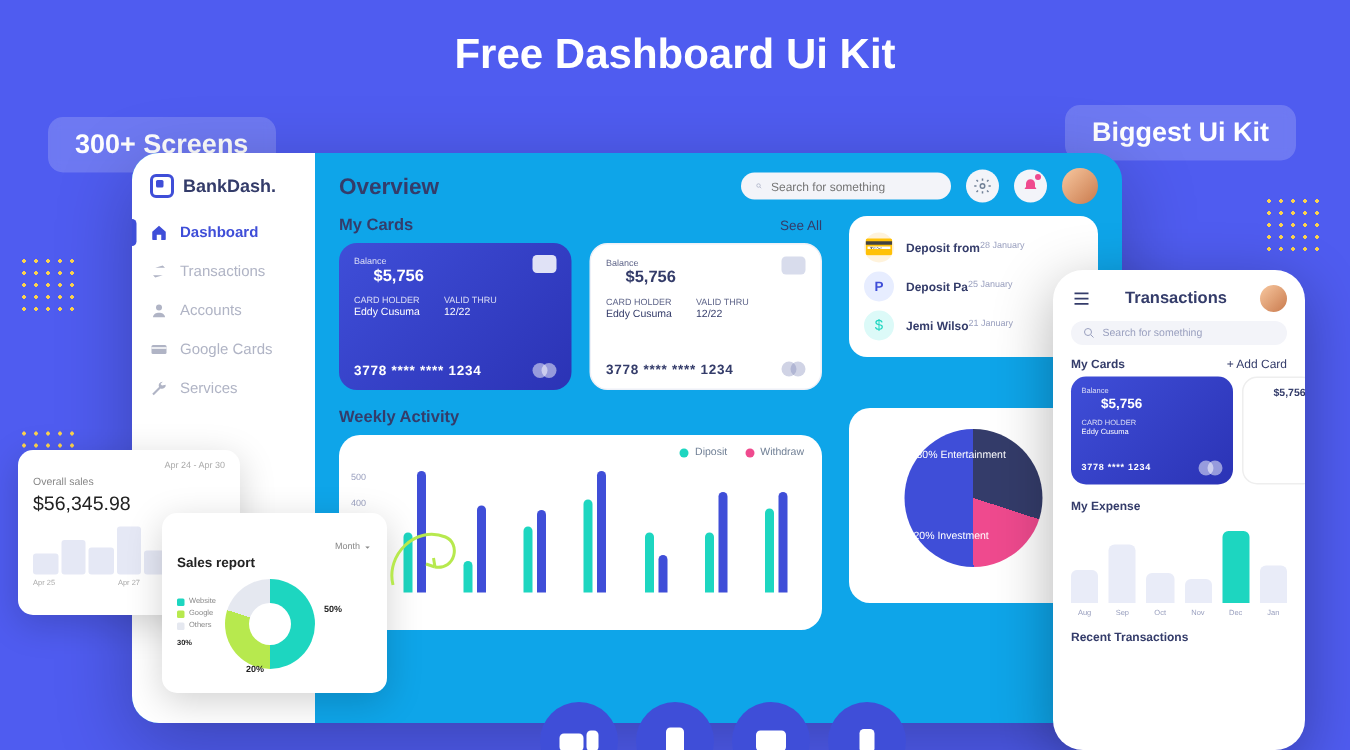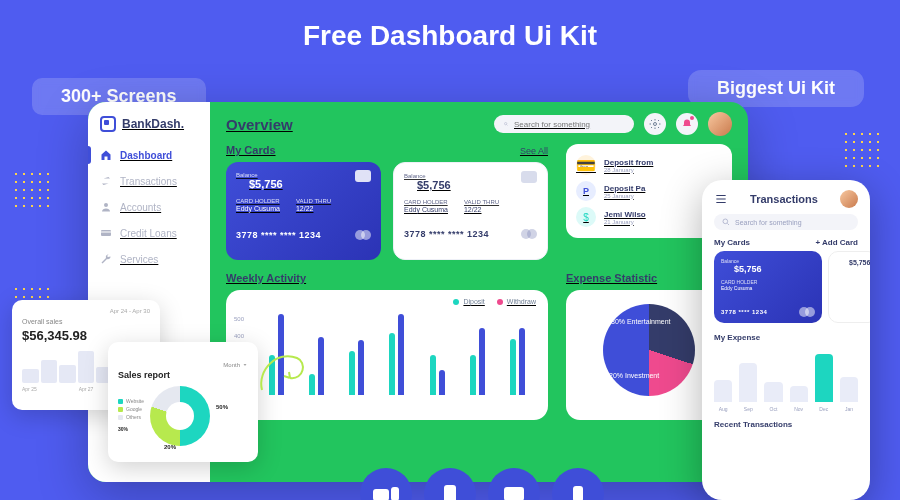--- a/index.html
+++ b/index.html
@@ -1,26 +1,26 @@
 <!DOCTYPE html>
 <html><head>
 <meta charset="utf-8">
 <style>
   * { box-sizing: border-box; margin: 0; padding: 0; font-family: -apple-system, BlinkMacSystemFont, 'Segoe UI', sans-serif; }
   body { width: 900px; height: 500px; background: #4f5cf0; position: relative; overflow: hidden; }
   .hero-title { position: absolute; top: 20px; left: 0; right: 0; text-align: center; color: #fff; font-size: 28px; font-weight: 800; }
-  .badge { position: absolute; background: rgba(255,255,255,0.18); color: #fff; border-radius: 10px; padding: 8px 29px; font-size: 18px; font-weight: 600; backdrop-filter: blur(4px); }
+  .badge { position: absolute; background: rgba(255,255,255,0.18); color: #fff; border-radius: 10px; padding: 8px 18px; font-size: 18px; font-weight: 600; backdrop-filter: blur(4px); }
   .badge-left { top: 78px; left: 32px; }
-  .badge-right { top: 70px; right: 36px; border-radius: 13px; }
+  .badge-right { top: 70px; right: 36px; }
   .dots { position: absolute; width: 40px; height: 40px; background-image: radial-gradient(#fcd34d 1.3px, transparent 1.3px); background-size: 8px 8px; }
   .dots1 { top: 170px; left: 12px; }
   .dots2 { top: 285px; left: 12px; }
   .dots3 { top: 130px; right: 18px; }
 
-  .dashboard { position: absolute; top: 102px; left: 88px; width: 660px; height: 380px; background: #22c55e; border-radius: 18px; box-shadow: 0 14px 50px rgba(0,0,0,0.25); display: flex; overflow: hidden; text-decoration: underline; }
+  .dashboard { position: absolute; top: 102px; left: 88px; width: 660px; height: 380px; background: #0ea5e9; border-radius: 18px; box-shadow: 0 14px 50px rgba(0,0,0,0.25); display: flex; overflow: hidden; }
   .sidebar { width: 132px; background: #fff; padding-top: 8px; }
   .logo { display: flex; align-items: center; padding: 6px 12px 10px; font-weight: 800; font-size: 12px; color: #343C6A; }
   .logo-icon { width: 16px; height: 16px; border: 2px solid #3f4ed8; border-radius: 4px; margin-right: 6px; position: relative; }
   .logo-icon::after { content:''; position:absolute; width:5px; height:5px; background:#3f4ed8; border-radius:1px; top:2px; left:2px; }
   .nav-item { display: flex; align-items: center; gap: 8px; padding: 7px 12px; font-size: 10px; color: #b0b4c5; cursor: pointer; position: relative; }
   .nav-item.active { color: #3f4ed8; font-weight: 600; }
   .nav-item.active::before { content:''; position:absolute; left:0; top:4px; bottom:4px; width:3px; background:#3f4ed8; border-radius:0 3px 3px 0; }
   .nav-icon { width: 12px; height: 12px; display:flex; align-items:center; justify-content:center; }
   .main { flex: 1; padding: 10px 16px; }
   .topbar { display: flex; align-items: center; gap: 10px; margin-bottom: 8px; }
@@ -37,32 +37,32 @@
   .see-all { font-size: 9px; color: #343C6A; cursor:pointer; }
   .cards-row { display:flex; gap: 12px; }
   .credit-card { width: 155px; height: 98px; border-radius: 12px; padding: 10px; position: relative; color: #fff; }
   .credit-card.dark { background: linear-gradient(135deg,#3f4ed8,#2b33b5); }
   .credit-card.light { background: #fff; color: #343C6A; border: 1px solid #eef0f7; }
   .card-label { font-size: 6px; opacity: 0.8; }
   .card-balance { font-size: 11px; font-weight: 700; margin-bottom: 8px; padding-left: 13px; }
   .card-row { display:flex; gap: 16px; }
   .card-col .card-label { margin-bottom:1px; }
   .card-col .card-val { font-size: 7px; font-weight: 500; }
-  .card-number { position:absolute; bottom:20px; left:10px; right:10px; font-size: 9px; font-weight:600; letter-spacing:0.5px; display:flex; justify-content:space-between; align-items:center; }
+  .card-number { position:absolute; bottom:8px; left:10px; right:10px; font-size: 9px; font-weight:600; letter-spacing:0.5px; display:flex; justify-content:space-between; align-items:center; }
   .mc { display:flex; }
   .mc span { width:10px; height:10px; border-radius:50%; background:rgba(255,255,255,0.5); }
   .credit-card.light .mc span { background:rgba(120,130,180,0.35); }
   .mc span:last-child { margin-left:-4px; }
   .chip { position:absolute; top:8px; right:10px; width:16px; height:12px; background: rgba(255,255,255,0.85); border-radius:3px; }
   .credit-card.light .chip { background: #d8dcec; }
   .recent { width: 166px; }
   .tx-list { background:#fff; border-radius:12px; padding:8px 10px; }
   .tx-item { display:flex; align-items:center; gap:8px; padding:3px 0; }
   .tx-icon { width:20px; height:20px; border-radius:50%; display:flex; align-items:center; justify-content:center; }
-  .tx-text { display:flex; flex-direction:column; }
+  .tx-text { display:flex; flex-direction:row; }
   .tx-title { font-size:8px; font-weight:600; color:#343C6A; }
   .tx-date { font-size:6px; color:#9aa0bf; }
   .weekly { margin-top: 12px; }
   .weekly-card { background:#fff; border-radius:14px; padding: 8px 12px 4px; height: 130px; position:relative; }
   .legend { display:flex; gap:12px; justify-content:flex-end; font-size:7px; color:#718096; }
   .legend span { display:flex; align-items:center; gap:4px; }
   .ldot { width:6px; height:6px; border-radius:50%; }
   .chart-area { display:flex; align-items:flex-end; height: 90px; gap: 3px; margin-left: 20px; }
   .ylabels { position:absolute; left:8px; top:26px; bottom:14px; display:flex; flex-direction:column; justify-content:space-between; font-size:6px; color:#9aa0bf;}
   .bar-group { display:flex; gap:3px; align-items:flex-end; flex:1; justify-content:center; }
@@ -83,41 +83,41 @@
   .dev-icon { display:flex; gap:2px; align-items:flex-end; }
   .dev-icon .sc { background:#fff; border-radius:3px; }
 
   
   .mobile { position:absolute; top:180px; right:30px; width:168px; height:320px; background:#fff; border-radius:20px; box-shadow: 0 10px 40px rgba(0,0,0,0.3); padding: 10px 12px; overflow:hidden; }
   .m-top { display:flex; align-items:center; justify-content:space-between; margin-bottom:6px; }
   .m-title { font-size:11px; font-weight:700; color:#343C6A; }
   .m-avatar { width:18px; height:18px; border-radius:50%; background: linear-gradient(135deg,#f8c8a0,#c97a4d); }
   .m-search { background:#f3f4f9; border-radius:10px; padding:4px 8px; font-size:7px; color:#9aa0bf; display:flex; gap:5px; align-items:center; margin-bottom:8px; }
   .m-sec-head { display:flex; justify-content:space-between; font-size:8px; color:#343C6A; font-weight:700; margin-bottom:4px; }
-  .m-addcard { font-weight:700; }
+  .m-addcard { font-weight:400; }
   .m-cards { display:flex; gap:6px; margin-bottom:10px; }
   .m-card { flex:0 0 108px; height:72px; border-radius:10px; padding:7px; position:relative; }
   .m-card.dark { background: linear-gradient(135deg,#3f4ed8,#2b33b5); color:#fff; }
   .m-card.light { background:#fff; border:1px solid #eee; color:#343C6A; flex:0 0 32px; }
   .m-card .card-label { font-size:5px; }
   .m-card .card-balance { font-size:9px; margin-bottom:5px; }
   .m-card .card-val { font-size:5px; }
   .m-card .card-number { font-size:6px; bottom:6px; left:7px; right:7px; }
   .m-chart { display:flex; align-items:flex-end; height:56px; gap:7px; margin-top:4px; }
   .m-bar { flex:1; background:#e9ecf8; border-radius:4px 4px 0 0; position:relative; }
   .m-bar.active { background:#1dd6c0; }
   .m-bar-label { position:absolute; bottom:-10px; font-size:5px; color:#9aa0bf; left:50%; transform:translateX(-50%); }
   .m-rt { font-size:8px; font-weight:700; color:#343C6A; margin-top:18px; }
 
   
   .float-card { position:absolute; background:#fff; border-radius:10px; box-shadow:0 6px 24px rgba(0,0,0,0.18); padding:8px 10px; }
   .fc1 { top:300px; left:12px; width:148px; height:110px; }
   .fc2 { top:342px; left:108px; width:150px; height:120px; }
   .fc-title { font-size:7px; color:#888; }
-  .fc-amount { font-size:13px; font-weight:700; color:#222; margin:3px 0 6px; }
+  .fc-amount { font-size:13px; font-weight:400; color:#222; margin:3px 0 6px; }
   .fc-date { font-size:6px; color:#aaa; text-align:right; margin-bottom:4px;}
   .spark { display:flex; align-items:flex-end; gap:2px; height:34px; }
   .sbar { flex:1; background:#e5e8f5; border-radius:2px; }
   .fc-xlabels { display:flex; justify-content:space-between; font-size:5px; color:#aaa; margin-top:3px;}
   .fc2-head { display:flex; justify-content:space-between; align-items:center; }
   .fc2-title { font-size:9px; font-weight:700; color:#222;margin-top:20px; }
   .fc2-sel { font-size:6px; color:#888; display:flex; align-items:center; gap:2px; }
   .fc2-leg { display:flex; flex-direction:column; gap:2px; font-size:5px; color:#888; margin-top:4px;}
   .fc2-leg div { display:flex; align-items:center; gap:3px;}
   .sqd { width:5px; height:5px; border-radius:1px; }
@@ -171,21 +171,21 @@
         </span>
       <span>Accounts</span>
     </div>
     <div class="nav-item">
       <span class="nav-icon">
           <svg width="12" height="12" viewBox="0 0 24 24" fill="#b0b4c5">
             <rect x="2" y="6" width="20" height="12" rx="2"></rect>
             <rect x="2" y="9" width="20" height="2" fill="#fff"></rect>
           </svg>
         </span>
-      <span>Credit Loans</span>
+      <span>Google Cards</span>
     </div>
     <div class="nav-item">
       <span class="nav-icon">
           <svg width="12" height="12" viewBox="0 0 24 24" fill="#b0b4c5">
             <path d="M21 7a5 5 0 01-7 5L5 21l-2-2 9-9a5 5 0 015-7l-3 3 2 2z"></path>
           </svg>
         </span>
       <span>Services</span>
     </div>
   </div>
@@ -344,23 +344,20 @@
                 <div class="bar" style="height: 66.88px; background: rgb(63, 78, 216);"></div>
               </div>
               <div class="bar-group">
                 <div class="bar" style="height: 56.32px; background: rgb(29, 214, 192);"></div>
                 <div class="bar" style="height: 66.88px; background: rgb(63, 78, 216);"></div>
               </div>
             </div>
         </div>
       </div>
       <div class="section expense">
-        <div class="section-header">
-            <div class="section-title">Expense Statistic</div>
-          </div>
         <div class="expense-card">
           <div class="donut">
             <div class="donut-label dl1">30%
 Entertainment</div>
             <div class="donut-label dl2">20%
 Investment</div>
           </div>
         </div>
       </div>
     </div>

